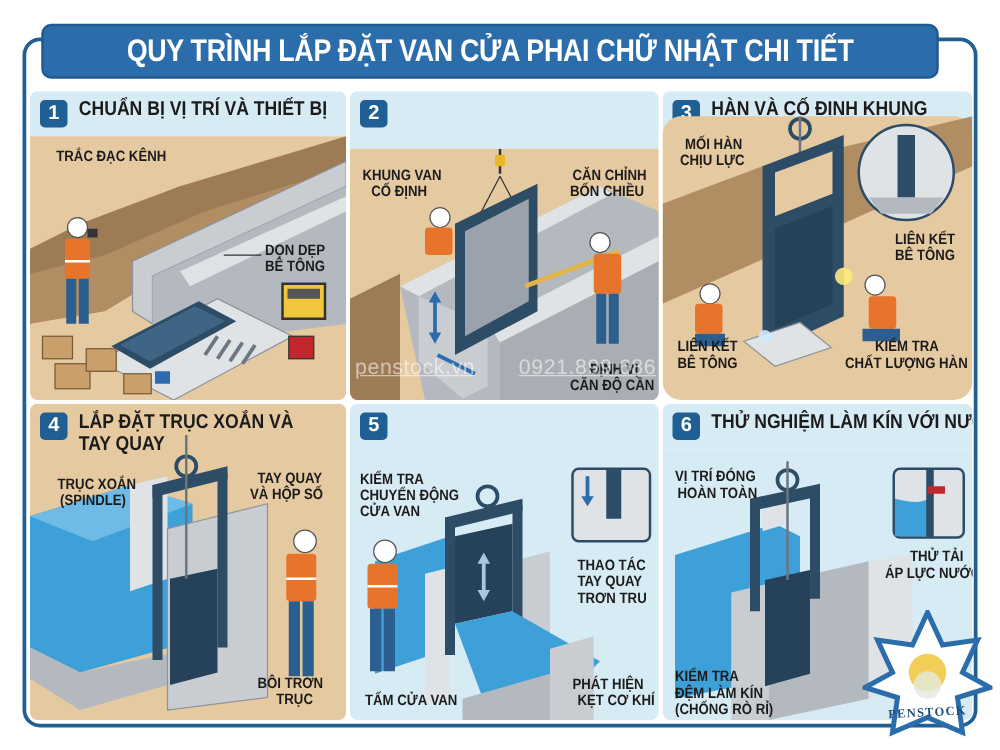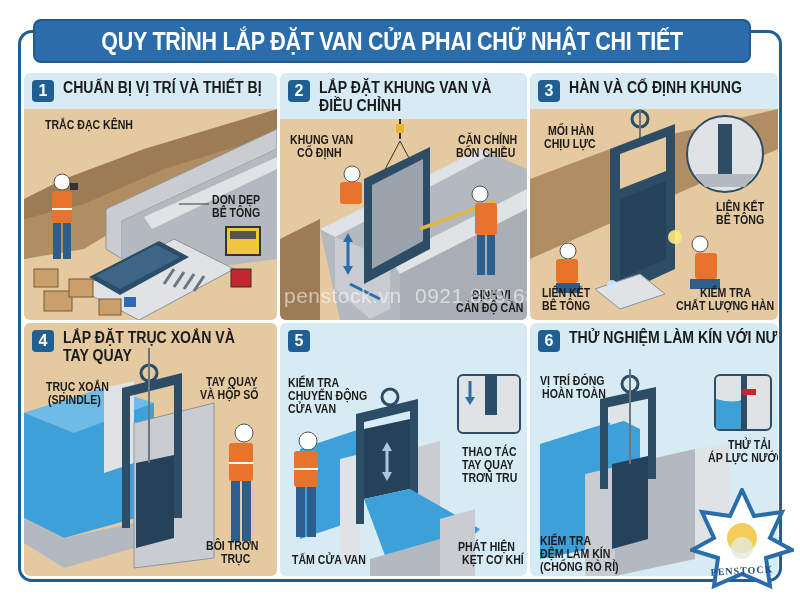--- a/index.html
+++ b/index.html
@@ -38,22 +38,22 @@
   }
   .scene { position: absolute; left: 0; right: 0; bottom: 0; }
   .scene.sand { background: #e5c9a0; }
   .scene.sky { background: #d7ebf5; }
   .label {
     position: absolute; font-weight: bold; font-size: 12px; line-height: 13px; color: #1b1b1b;
     white-space: nowrap; transform-origin: left top; transform: scaleX(0.88); text-align: center;
   }
   .label.left { text-align: left; }
   .watermark {
-    position: absolute; font-size: 21px; color: rgba(255,255,255,0.55); white-space: nowrap;
-    font-family: "Liberation Sans", sans-serif; letter-spacing: 0.5px;
+    position: absolute; font-size: 17px; color: rgba(255,255,255,0.55); white-space: nowrap;
+    font-family: "Liberation Sans", sans-serif; letter-spacing: 0.5px; text-decoration: underline;
   }
   svg { position: absolute; left: 0; top: 0; }
   .logo {
     position: absolute; left: 690px; top: 488px; width: 104px; height: 104px; z-index: 6;
   }
   .logo-text {
     position: absolute; left: 706px; top: 565px; width: 72px; text-align: center;
     font-family: "Liberation Serif", serif; font-size: 10px; font-weight: bold; color: #1f4f7a;
     letter-spacing: 1px; z-index: 7; transform: rotate(-3deg);
   }
@@ -116,24 +116,20 @@
     </svg>
     <div class="label left" style="left:21px; top:10px;">TRẮC ĐẠC KÊNH</div>
     <div class="label" style="left:188px; top:85px;">DỌN DẸP</div>
     <div class="label" style="left:188px; top:98px;">BÊ TÔNG</div>
   </div>
 </div>
 
 <div class="panel" style="left:280px; top:73px; width:247px; height:247px;">
   <div class="head" style="height:46px;">
     <div class="num">2</div>
-    <div>
-      <div class="htitle">LẮP ĐẶT KHUNG VAN VÀ</div>
-      <div class="htitle">ĐIỀU CHỈNH</div>
-    </div>
   </div>
   <div class="scene sand" style="top:46px;">
     <svg width="247" height="201" viewBox="0 0 247 201">
       <path d="M0 120 L40 100 L40 201 L0 201 Z" fill="#9c7b55"></path>
 
       <path d="M40 110 L200 30 L247 50 L247 201 L60 201 Z" fill="#b4b9bf"></path>
       <path d="M40 110 L200 30 L210 36 L55 118 Z" fill="#dfe3e6"></path>
       <path d="M55 118 L55 170 L90 200 L110 190 L110 140 Z" fill="#c9cdd1"></path>
       <path d="M110 140 L247 70 L247 90 L120 155 Z" fill="#dfe3e6"></path>
       <path d="M120 155 L247 90 L247 201 L120 201 Z" fill="#a9aeb4"></path>
@@ -169,21 +165,21 @@
     <div class="watermark" style="left:4px; top:165px;">penstock.vn</div>
     <div class="watermark" style="left:135px; top:165px;">0921.899.686</div>
   </div>
 </div>
 
 <div class="panel" style="left:530px; top:73px; width:248px; height:247px;">
   <div class="head" style="height:36px;">
     <div class="num">3</div>
     <div class="htitle">HÀN VÀ CỐ ĐỊNH KHUNG</div>
   </div>
-  <div class="scene sand" style="top:36px;">
+  <div class="scene sand" style="top:20px;border-radius:15px;">
     <svg width="248" height="211" viewBox="0 0 248 211">
       <path d="M0 70 L80 40 L248 0 L248 40 L90 110 L0 150 Z" fill="#b08d62"></path>
 
       <circle cx="110" cy="10" r="8" fill="none" stroke="#2d4c66" stroke-width="3"></circle>
       <line x1="110" y1="0" x2="110" y2="80" stroke="#6b7680" stroke-width="2"></line>
       <path d="M80 40 L145 15 L145 160 L80 190 Z" fill="#2d4c66"></path>
       <path d="M90 45 L136 28 L136 62 L90 80 Z" fill="#e5c9a0"></path>
       <path d="M90 90 L136 72 L136 150 L90 170 Z" fill="#26425a"></path>
 
       <path d="M65 180 L110 165 L135 185 L90 200 Z" fill="#dfe3e6" stroke="#8e9399"></path>

